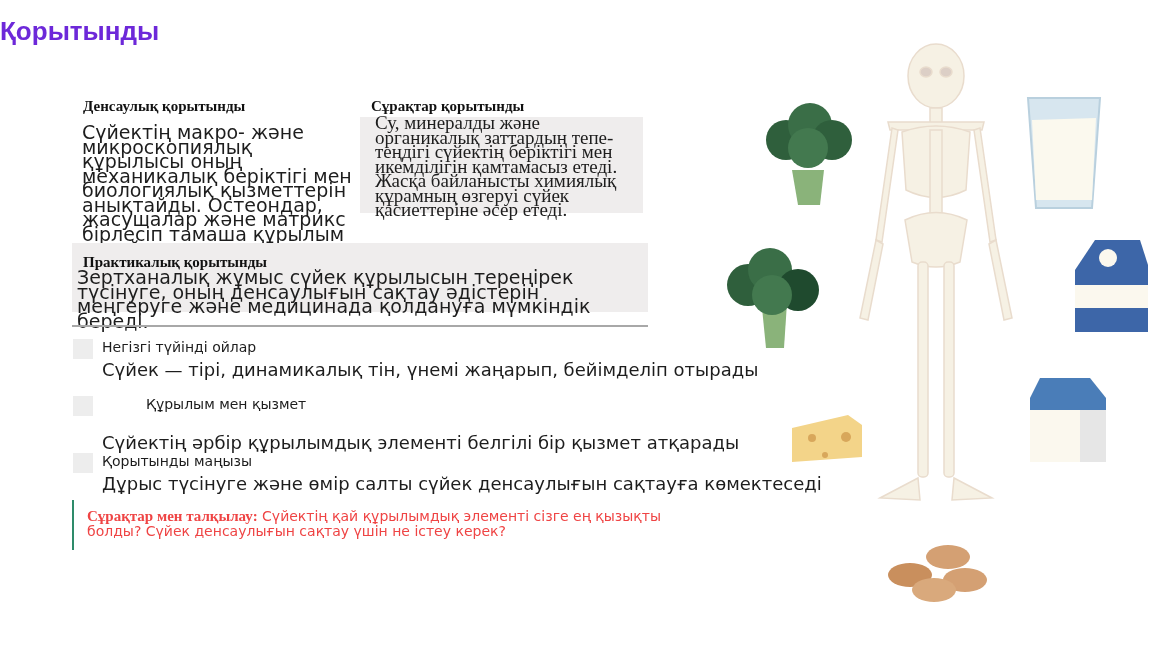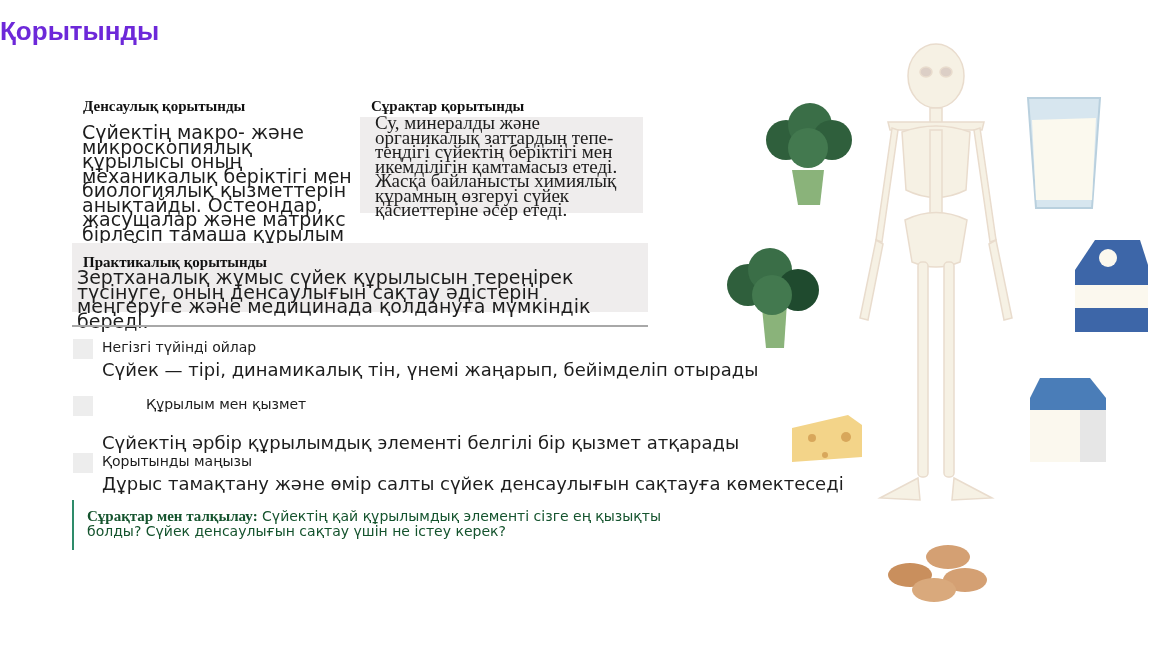--- a/index.html
+++ b/index.html
@@ -6,21 +6,21 @@
   body { width:1152px; height:648px; background:#ffffff; position:relative; overflow:hidden; font-family:"DejaVu Sans", sans-serif; color:#222; }
   .title { position:absolute; left:0; width:1040px; top:16px; text-align:left; font-family:"Liberation Sans", sans-serif; font-weight:bold; font-size:26px; color:#6d28d9; }
   .sec-h { position:absolute; font-family:"Liberation Serif", serif; font-weight:bold; font-size:15px; color:#111; }
   .body-txt { position:absolute; font-size:19px; line-height:14.5px; color:#1d1d1d; }
   .gray-box { position:absolute; background:#efeded; }
   .divider { position:absolute; left:72px; top:325px; width:576px; height:2px; background:#a8a8a8; }
   .bullet { position:absolute; left:73px; width:20px; height:20px; background:#ededed; }
   .b-title { position:absolute; left:102px; font-size:14px; color:#1d1d1d; }
   .b-desc { position:absolute; left:102px; font-size:18px; color:#1d1d1d; }
   .q-bar { position:absolute; left:72px; top:500px; width:2px; height:50px; background:#2e8b6a; }
-  .q-txt { position:absolute; left:87px; top:509px; width:580px; font-size:14px; line-height:15px; color:#14532d; }
+  .q-txt { position:absolute; left:87px; top:509px; width:580px; font-size:14px; line-height:15px; color:#ef4444; }
   .q-txt b { font-family:"Liberation Serif", serif; font-size:15px; }
   .illus { position:absolute; left:720px; top:0; width:432px; height:648px; }
 </style>
 </head>
 <body>
 
 <div class="title">Қорытынды</div>
 
 <div class="sec-h" style="left:83px; top:98px;">Денсаулық қорытынды</div>
 <div class="body-txt" style="left:82px; top:125px; width:270px;">Сүйектің макро- және микроскопиялық құрылысы оның механикалық беріктігі мен биологиялық қызметтерін анықтайды. Остеондар, жасушалар және матрикс бірлесіп тамаша құрылым құрайды.</div>
@@ -38,21 +38,21 @@
 <div class="bullet" style="top:339px;"></div>
 <div class="b-title" style="top:339px;">Негізгі түйінді ойлар</div>
 <div class="b-desc" style="top:359px;">Сүйек — тірі, динамикалық тін, үнемі жаңарып, бейімделіп отырады</div>
 
 <div class="bullet" style="top:396px;"></div>
 <div class="b-title" style="top:396px;margin-left:44px;">Құрылым мен қызмет</div>
 <div class="b-desc" style="top:416px;margin-top:16px;">Сүйектің әрбір құрылымдық элементі белгілі бір қызмет атқарады</div>
 
 <div class="bullet" style="top:453px;"></div>
 <div class="b-title" style="top:453px;">Қорытынды маңызы</div>
-<div class="b-desc" style="top:473px;">Дұрыс тамақтану және өмір салты сүйек денсаулығын сақтауға көмектеседі</div>
+<div class="b-desc" style="top:473px;">Дұрыс түсінуге және өмір салты сүйек денсаулығын сақтауға көмектеседі</div>
 
 <div class="q-bar"></div>
 <div class="q-txt"><b>Сұрақтар мен талқылау:</b><span> Сүйектің қай құрылымдық элементі сізге ең қызықты болды? Сүйек денсаулығын сақтау үшін не істеу керек?</span></div>
 
 <svg class="illus" viewBox="0 0 432 648" xmlns="http://www.w3.org/2000/svg">
 
   <g>
     <path d="M72 170 L78 205 L100 205 L104 170 Z" fill="#8ab37a"></path>
     <circle cx="66" cy="140" r="20" fill="#2f5f3c"></circle>
     <circle cx="90" cy="125" r="22" fill="#3a6e47"></circle>

